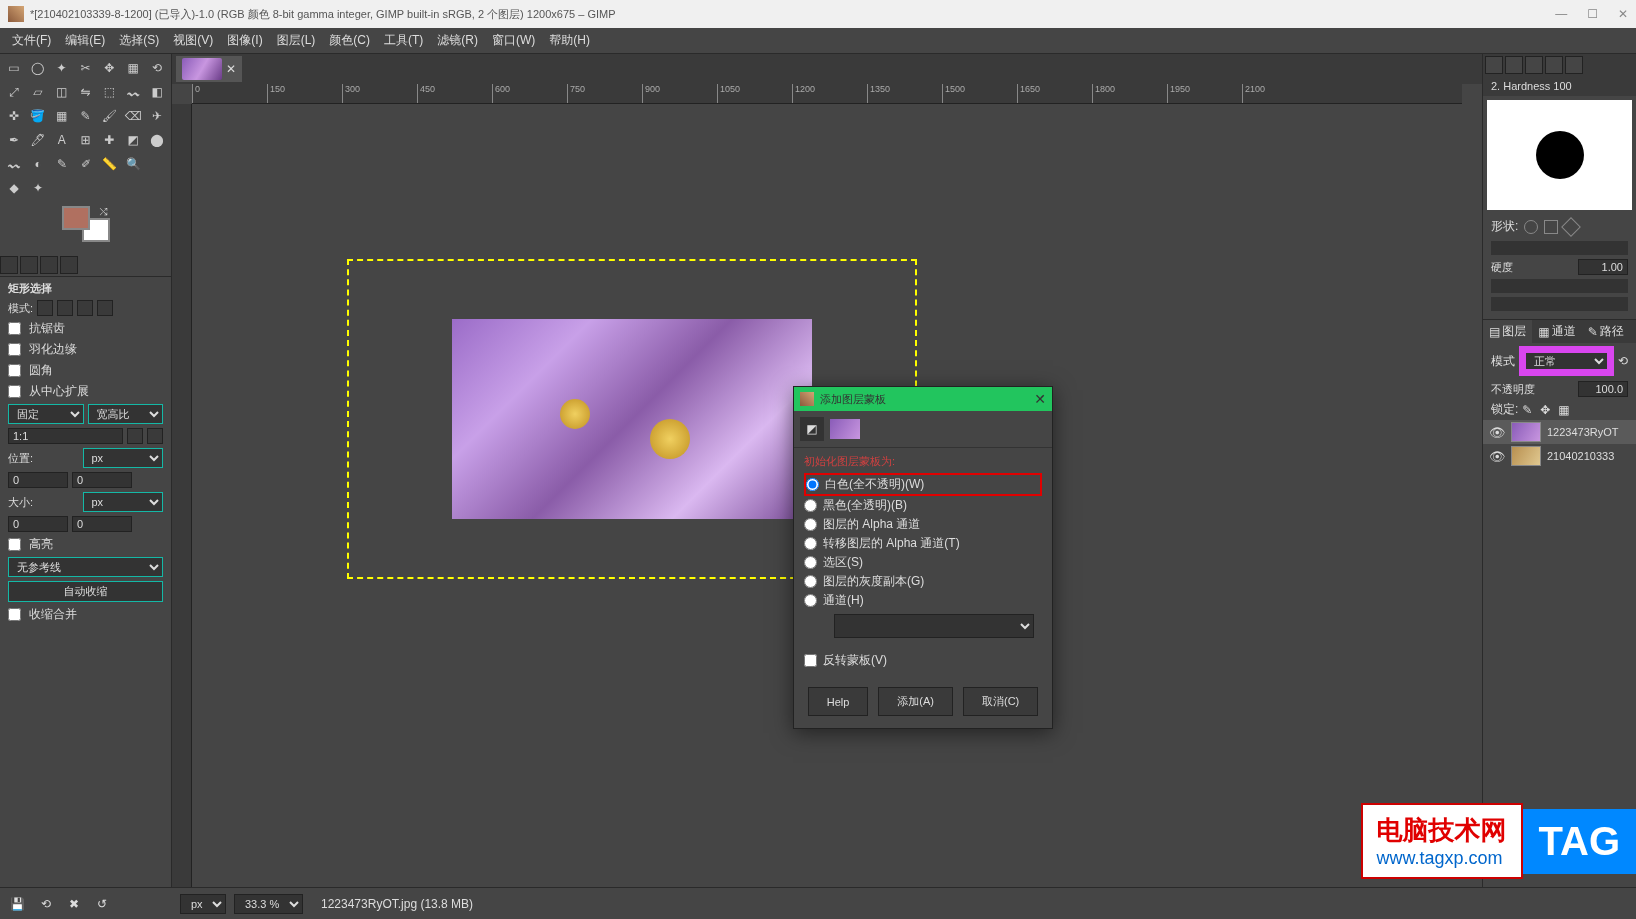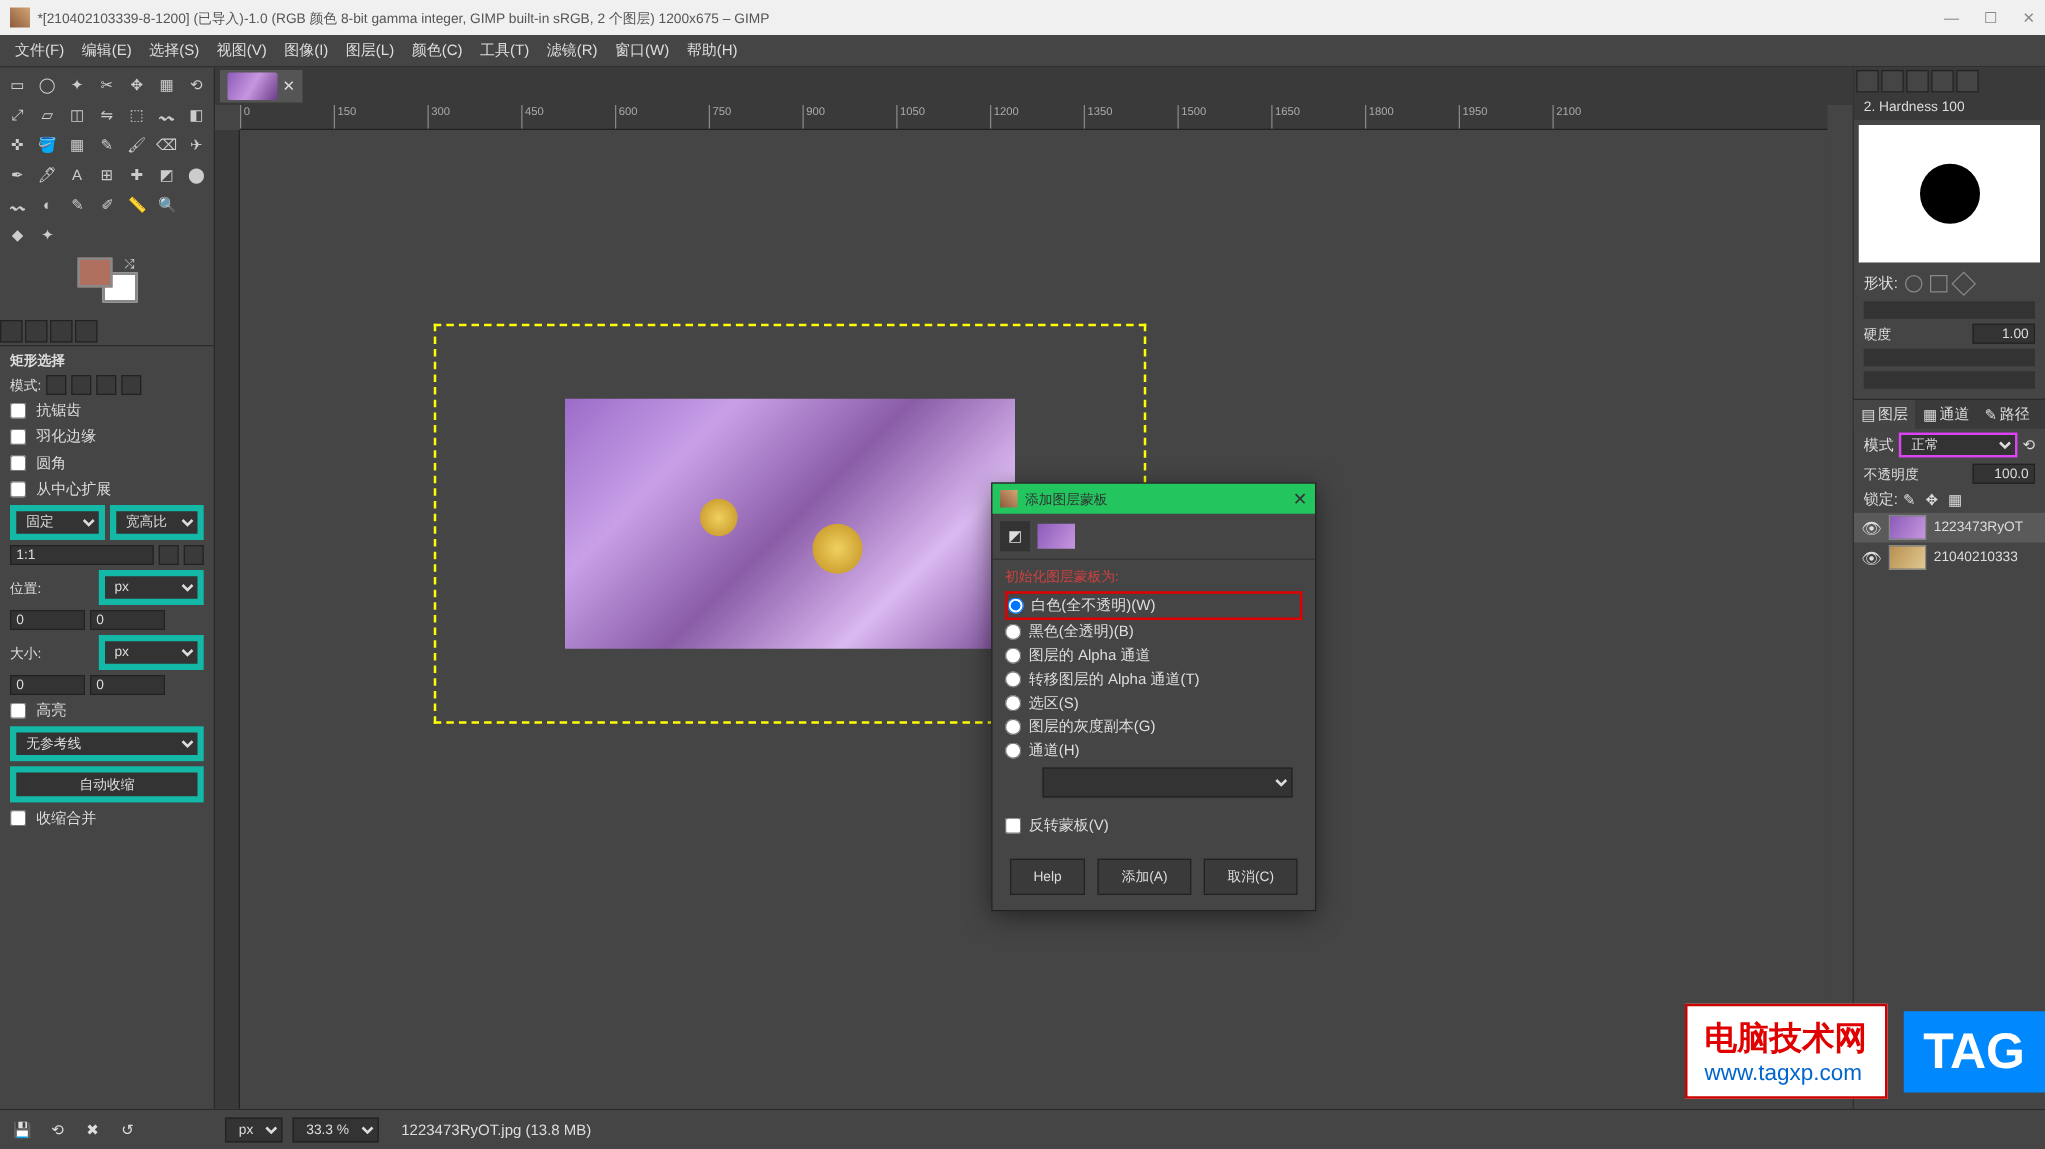--- a/index.html
+++ b/index.html
@@ -22,21 +22,21 @@
 .tool { width: 20px; height: 20px; display: flex; align-items: center; justify-content: center; cursor: pointer; color: #ccc; }
 .color-swatch { margin: 8px auto; width: 48px; height: 36px; position: relative; }
 .fg { position: absolute; width: 28px; height: 24px; background: #b07060; border: 2px solid #888; top: 0; left: 0; }
 .bg { position: absolute; width: 28px; height: 24px; background: #fff; border: 2px solid #888; bottom: 0; right: 0; }
 .swap-icon { position: absolute; top: 0; right: 2px; font-size: 10px; }
 
 .tool-options { padding: 4px 8px; border-top: 1px solid #2a2a2a; }
 .opt-row { display: flex; align-items: center; margin: 4px 0; gap: 4px; }
 .opt-label { font-size: 11px; }
 .opt-input { background: #333; border: 1px solid #222; color: #ddd; width: 60px; padding: 1px 4px; font-size: 11px; }
-.opt-select { background: #333; border: 5px solid #14b8a6; color: #ddd; flex: 1; padding: 2px 4px; font-size: 11px; }
+.opt-select { background: #333; border: 1px solid #14b8a6; color: #ddd; flex: 1; padding: 2px 4px; font-size: 11px; }
 .opt-check { margin-right: 4px; }
 .icon-btn { width: 16px; height: 16px; background: #3a3a3a; border: 1px solid #222; }
 .tab-icons { display: flex; gap: 2px; padding: 2px 0; }
 .tab-icons .ti { width: 18px; height: 18px; border: 1px solid #222; background: #3a3a3a; }
 
 .canvas-area { flex: 1; background: #454545; position: relative; overflow: hidden; }
 .tab-bar { height: 30px; background: #3a3a3a; display: flex; align-items: center; padding: 2px 4px; }
 .img-tab { height: 26px; background: #555; display: flex; align-items: center; padding: 2px 6px; gap: 4px; }
 .img-tab .thumb { width: 40px; height: 22px; background: linear-gradient(120deg,#8a5cb8,#c896e0,#6a3c88); border-radius: 2px; }
 .img-tab .close { cursor: pointer; }
@@ -84,39 +84,39 @@
 .prop-row { display: flex; align-items: center; padding: 2px 8px; }
 .prop-row .plabel { flex: 1; font-size: 11px; }
 .prop-row .pval { background: #333; width: 50px; text-align: right; padding: 1px 4px; font-size: 11px; border: 1px solid #222; }
 .slider-bg { height: 14px; background: #333; margin: 2px 8px; position: relative; }
 
 .layers-section { border-top: 1px solid #2a2a2a; margin-top: 6px; }
 .ls-tabs { display: flex; background: #3a3a3a; font-size: 11px; }
 .ls-tab { padding: 3px 6px; display: flex; align-items: center; gap: 2px; cursor: pointer; }
 .ls-tab.active { background: #454545; }
 .ls-row { display: flex; align-items: center; padding: 3px 8px; gap: 4px; }
-.ls-select { background: #333; border: 2px solid #d946ef; color: #ddd; padding: 1px 4px; font-size: 11px; }
+.ls-select { background: #333; border: 7px solid #d946ef; color: #ddd; padding: 1px 4px; font-size: 11px; }
 .lock-row { display: flex; align-items: center; padding: 2px 8px; gap: 4px; font-size: 11px; }
 .lock-icon { width: 14px; height: 14px; }
 .layer-list { flex: 1; overflow: auto; }
 .layer-item { display: flex; align-items: center; padding: 2px 6px; gap: 6px; }
 .layer-item.active { background: #5a5a5a; }
 .eye { width: 16px; font-size: 13px; }
 .layer-thumb { width: 30px; height: 20px; border: 1px solid #888; }
 .lt1 { background: linear-gradient(120deg,#8a5cb8,#c896e0); }
 .lt2 { background: linear-gradient(120deg,#b89050,#e0c890); }
 .layer-name { font-size: 11px; overflow: hidden; text-overflow: ellipsis; white-space: nowrap; text-align: right; }
 
 .statusbar { height: 32px; background: #454545; border-top: 1px solid #2a2a2a; display: flex; align-items: center; padding: 0 8px; gap: 8px; font-size: 11px; }
 .sb-left { width: 164px; display: flex; gap: 8px; }
 .sb-btn { width: 20px; height: 20px; display: flex; align-items: center; justify-content: center; cursor: pointer; }
 .sb-select { background: #333; border: 1px solid #222; color: #ddd; padding: 2px 6px; font-size: 11px; }
 .sb-info { flex: 1; padding-left: 10px; }
 
-.watermark { position: absolute; bottom: 40px; right: 0; z-index: 200; display: flex; align-items: center; gap: 13px; }
+.watermark { position: absolute; bottom: 40px; right: 0; z-index: 200; display: flex; align-items: center; }
 .wm-text { background: #fff; padding: 8px 14px; border: 2px solid #c00; }
 .wm-text .l1 { color: #e00000; font-size: 26px; font-weight: bold; }
 .wm-text .l2 { color: #0066cc; font-size: 18px; }
 .wm-tag { background: #0088ff; color: #fff; font-size: 40px; font-weight: bold; padding: 10px 16px; }
 </style>
 </head>
 <body>
 
 <div class="titlebar">
   <div class="icon"></div>

